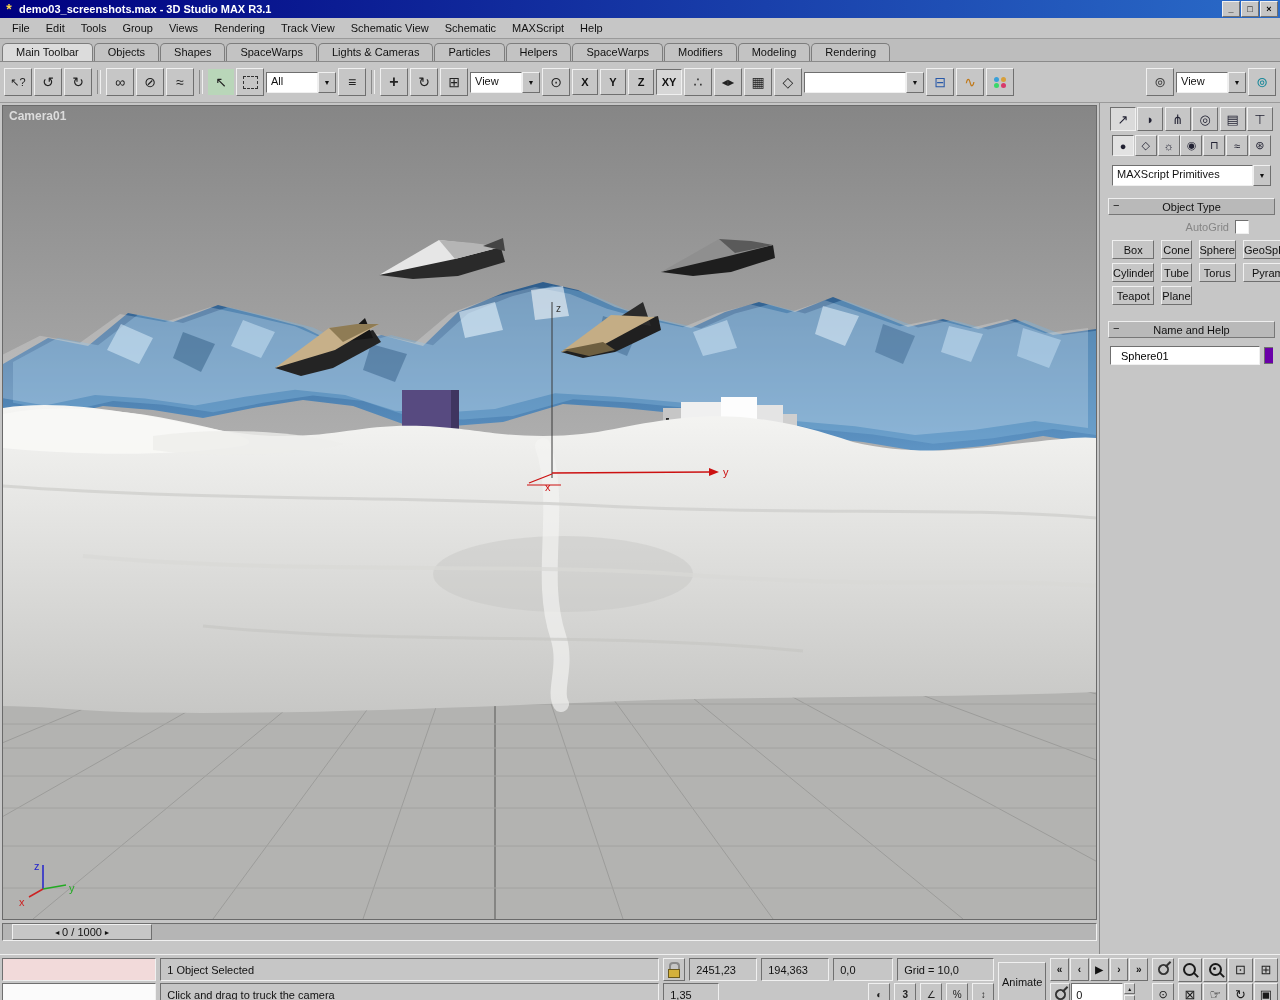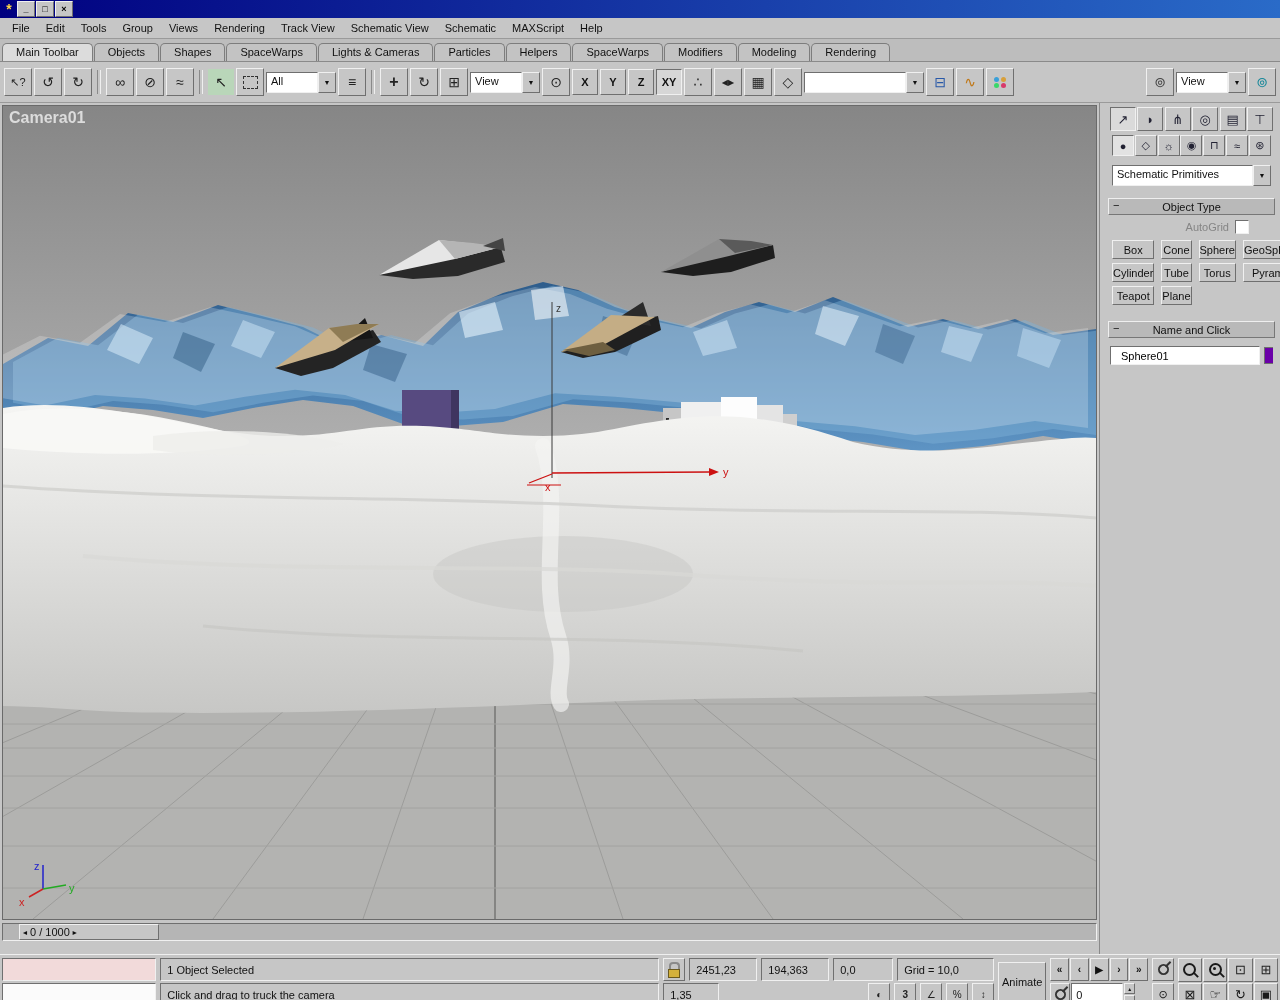--- a/index.html
+++ b/index.html
@@ -41,26 +41,26 @@
   .combo-btn{width:16px;display:flex;align-items:center;justify-content:center;font-size:7px}
   .dashed-sq{width:13px;height:11px;border:1px dashed #333}
   .mat-dots{display:grid;grid-template-columns:6px 6px;gap:1px}
   .mat-dots i{width:5px;height:5px;border-radius:50%;display:block}
 
   
   .main{display:flex;height:851px}
   .vp-col{width:1097px;display:flex;flex-direction:column;padding:2px}
   .viewport{position:relative;width:1093px;height:813px;border:1px solid #6a6a6a;background:#9a9a9a}
   .viewport svg{display:block;width:100%;height:100%}
-  .vp-label{position:absolute;top:3px;left:6px;color:#dcdcdc;font-weight:bold;font-size:16px}
+  .vp-label{position:absolute;top:3px;left:6px;color:#dcdcdc;font-weight:bold;font-size:12px}
 
   .timeslider{height:20px;margin-top:2px;display:flex;align-items:center}
   .ts-track{flex:1;height:16px;background:#b5b5b5;border:1px solid;border-color:#6f6f6f #f0f0f0 #f0f0f0 #6f6f6f;
     display:flex;align-items:center}
-  .ts-handle{height:14px;width:138px;margin-left:16px;display:flex;align-items:center;justify-content:flex-start;
+  .ts-handle{height:14px;width:138px;margin-left:9px;display:flex;align-items:center;justify-content:center;
     font-size:11px}
   .ts-handle .nub{font-size:7px;width:10px;text-align:center}
   .below-slider{height:10px}
 
   
   .cpanel{width:183px;border-left:1px solid #8a8a8a;display:flex;flex-direction:column;padding-top:4px}
   .cp-tabs{display:flex;justify-content:space-between;padding:0 10px;height:24px}
   .cp-tab{width:24px;height:22px;display:flex;align-items:center;justify-content:center;font-size:13px;color:#223}
   .cp-tab.active{border-color:#6f6f6f #f0f0f0 #f0f0f0 #6f6f6f;background:#dadada}
   .cp-cats{display:flex;justify-content:space-between;padding:0 12px;height:22px;margin-top:4px}
@@ -112,20 +112,21 @@
   .navbtn{display:flex;align-items:center;justify-content:center;font-size:13px;color:#1a1a1a}
   .mag{width:9px;height:9px;border:2px solid #1a1a1a;border-radius:50%;position:relative}
   .mag::after{content:"";position:absolute;width:6px;height:2px;background:#1a1a1a;right:-5px;bottom:-2px;transform:rotate(45deg)}
   .mag.dot::before{content:"";position:absolute;left:2px;top:2px;width:3px;height:3px;background:#1a1a1a;border-radius:50%}
 </style>
 </head>
 <body>
 
 <div class="titlebar">
   <span class="applogo">*</span>
+  <span class="title">demo03_screenshots.max - 3D Studio MAX R3.1</span>
   <span class="winbtn raised">_</span>
   <span class="winbtn raised">□</span>
   <span class="winbtn raised">×</span>
 </div>
 
 <div class="menubar">
   <span class="menu-item">File</span>
   <span class="menu-item">Edit</span>
   <span class="menu-item">Tools</span>
   <span class="menu-item">Group</span>
@@ -373,21 +374,21 @@
     <div class="cp-cats">
       <span class="cp-cat raised active">●</span>
       <span class="cp-cat raised">◇</span>
       <span class="cp-cat raised">☼</span>
       <span class="cp-cat raised">◉</span>
       <span class="cp-cat raised">⊓</span>
       <span class="cp-cat raised">≈</span>
       <span class="cp-cat raised">⊛</span>
     </div>
     <div class="combo cp-combo">
-      <span class="combo-field" style="flex:1">Schematic Primitives</span>
+      <span class="combo-field" style="flex:1">MAXScript Primitives</span>
       <span class="combo-btn raised">▼</span>
     </div>
 
     <div class="rollout">
       <span class="minus">−</span>
       <span>Object Type</span>
     </div>
     <div class="autogrid-row">
       <span>AutoGrid</span>
       <span class="checkbox"></span>
@@ -400,21 +401,21 @@
       <div class="otype-btn raised">Cylinder</div>
       <div class="otype-btn raised">Tube</div>
       <div class="otype-btn raised">Torus</div>
       <div class="otype-btn raised">Pyramid</div>
       <div class="otype-btn raised">Teapot</div>
       <div class="otype-btn raised">Plane</div>
     </div>
 
     <div class="rollout">
       <span class="minus">−</span>
-      <span>Name and Click</span>
+      <span>Name and Help</span>
     </div>
     <div class="name-row">
       <input class="name-input" value="Sphere01" style="">
       <svg width="17" height="17">
         <rect x="0" y="0" width="17" height="17" fill="#6f6f6f"></rect>
         <rect x="1" y="1" width="15" height="15" fill="#6a00a8"></rect>
       </svg>
     </div>
   </div>
 </div>

